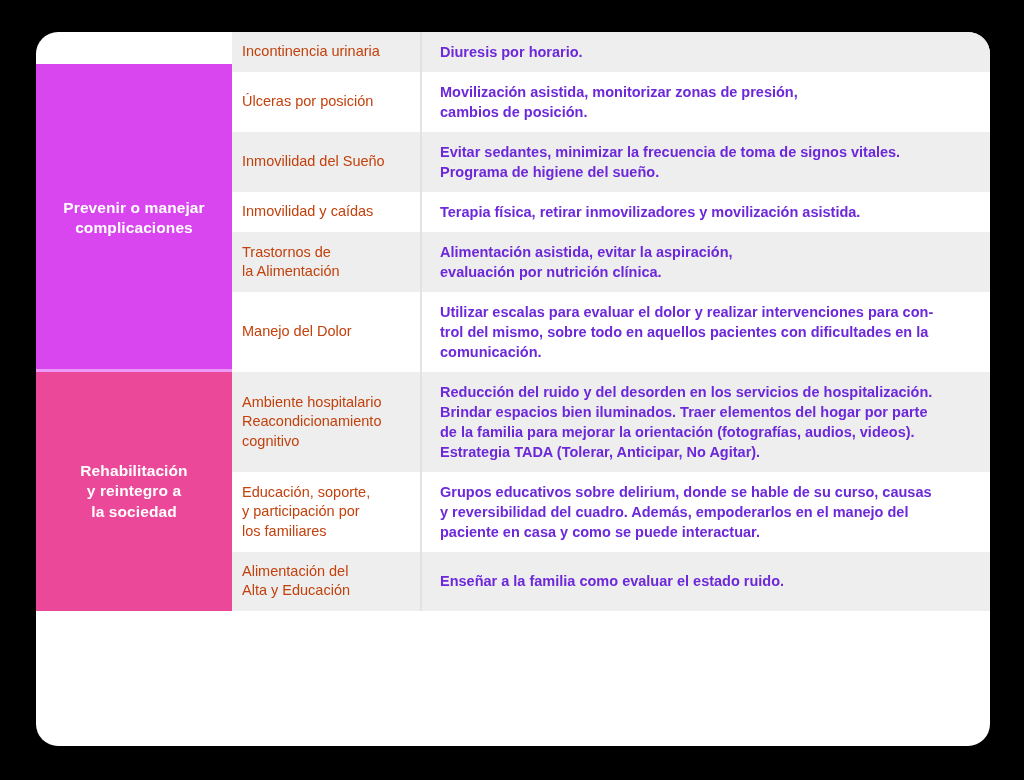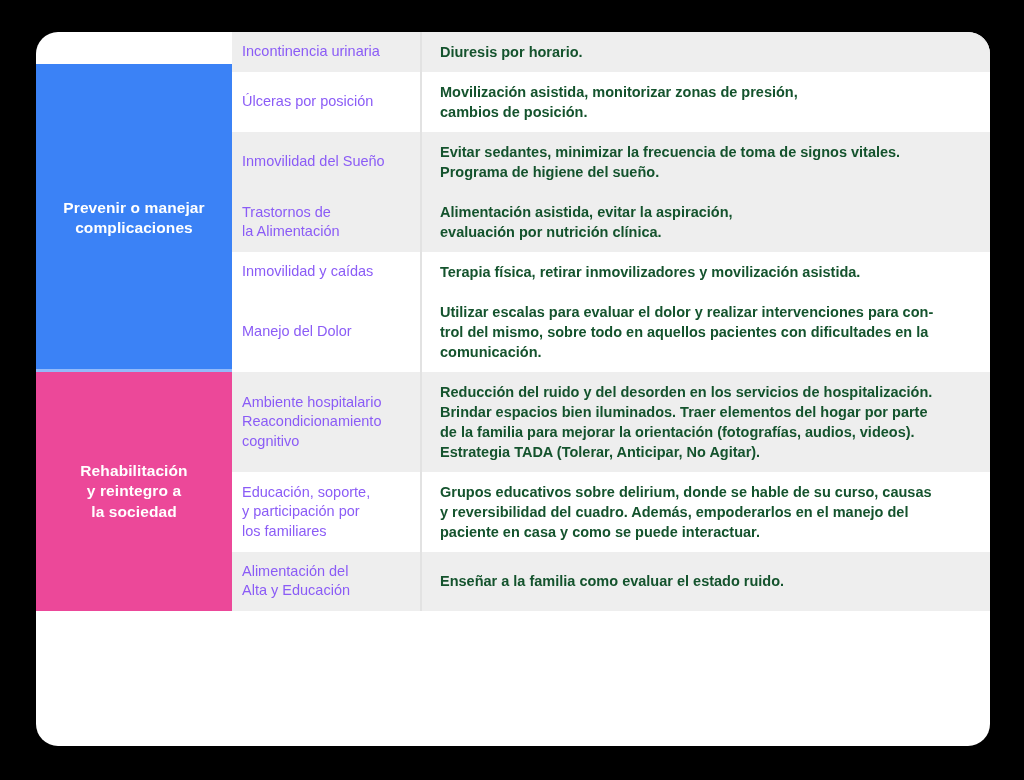--- a/index.html
+++ b/index.html
@@ -77,36 +77,36 @@
   .row.shade   { background: #eeeeee; }
   .row.plain   { background: #ffffff; }
 
   .cell-topic {
     flex: 0 0 190px;
     width: 190px;
     box-sizing: border-box;
     padding: 10px 14px 10px 10px;
     display: flex;
     align-items: center;
-    color: #8b5cf6;
+    color: #c2410c;
     font-size: 14.5px;
     line-height: 1.34;
     border-right: 2px solid #e2e2e2;
     white-space: pre-line;
   }
 
   .cell-action {
     flex: 1 1 auto;
     min-width: 0;
     box-sizing: border-box;
     padding: 10px 16px 10px 18px;
     display: flex;
     flex-direction: column;
     justify-content: center;
-    color: #14532d;
+    color: #6d28d9;
     font-size: 14.5px;
     font-weight: bold;
     line-height: 1.38;
   }
   .cell-action p {
     margin: 0;
     white-space: pre-line;
   }
   .cell-action p + p { margin-top: 11px; }
 
@@ -132,21 +132,21 @@
     pointer-events: none;
   }
 </style>
 </head>
 <body>
 
 <div class="stage">
   <div class="card">
     <div id="groups-root">
         <div class="group" style="position: relative;">
-          <div class="group-label" style="background: #3b82f6; white-space: pre-line; margin-top: 32px;">Prevenir o manejar
+          <div class="group-label" style="background: #d946ef; white-space: pre-line; margin-top: 32px;">Prevenir o manejar
 complicaciones</div>
           <div class="group-rows">
             <div class="row shade">
               <div class="cell-topic">Incontinencia urinaria</div>
               <div class="cell-action">
                 <p>Diuresis por horario.</p>
               </div>
             </div>
             <div class="row plain">
               <div class="cell-topic">Úlceras por posición</div>
@@ -155,32 +155,32 @@
 cambios de posición.</p>
               </div>
             </div>
             <div class="row shade">
               <div class="cell-topic">Inmovilidad del Sueño</div>
               <div class="cell-action">
                 <p>Evitar sedantes, minimizar la frecuencia de toma de signos vitales.
 Programa de higiene del sueño.</p>
               </div>
             </div>
+            <div class="row plain">
+              <div class="cell-topic">Inmovilidad y caídas</div>
+              <div class="cell-action">
+                <p>Terapia física, retirar inmovilizadores y movilización asistida.</p>
+              </div>
+            </div>
             <div class="row shade">
               <div class="cell-topic">Trastornos de
 la Alimentación</div>
               <div class="cell-action">
                 <p>Alimentación asistida, evitar la aspiración,
 evaluación por nutrición clínica.</p>
-              </div>
-            </div>
-            <div class="row plain">
-              <div class="cell-topic">Inmovilidad y caídas</div>
-              <div class="cell-action">
-                <p>Terapia física, retirar inmovilizadores y movilización asistida.</p>
               </div>
             </div>
             <div class="row plain">
               <div class="cell-topic">Manejo del Dolor</div>
               <div class="cell-action">
                 <p>Utilizar escalas para evaluar el dolor y realizar intervenciones para con-
 trol del mismo, sobre todo en aquellos pacientes con dificultades en la
 comunicación.</p>
               </div>
             </div>

